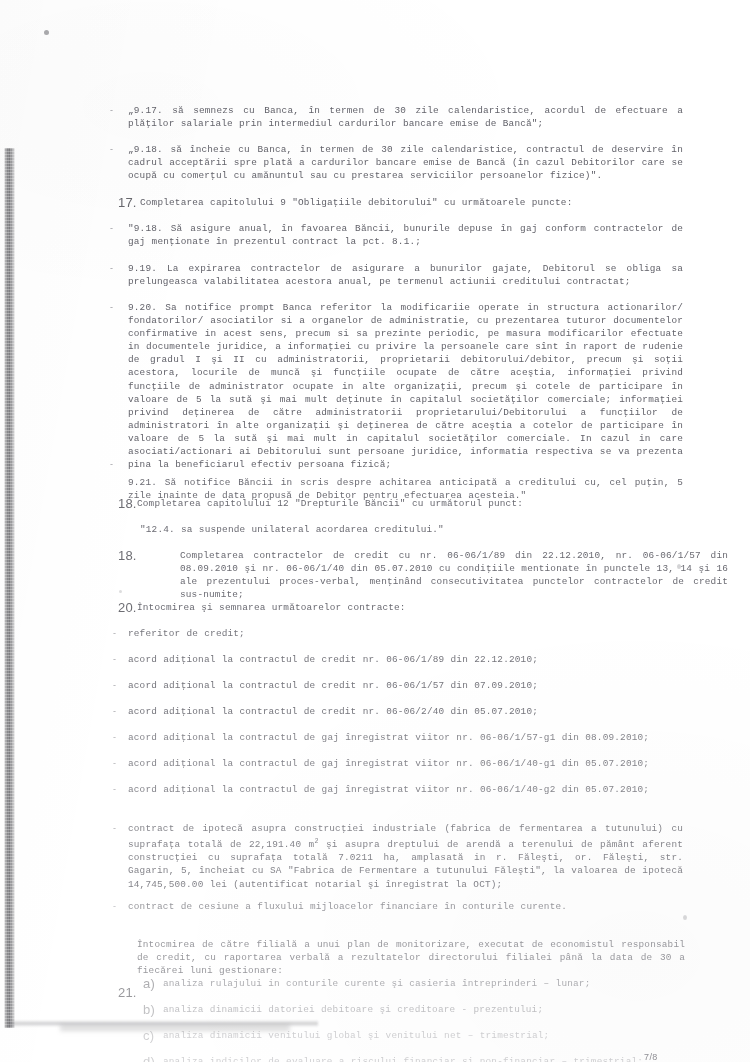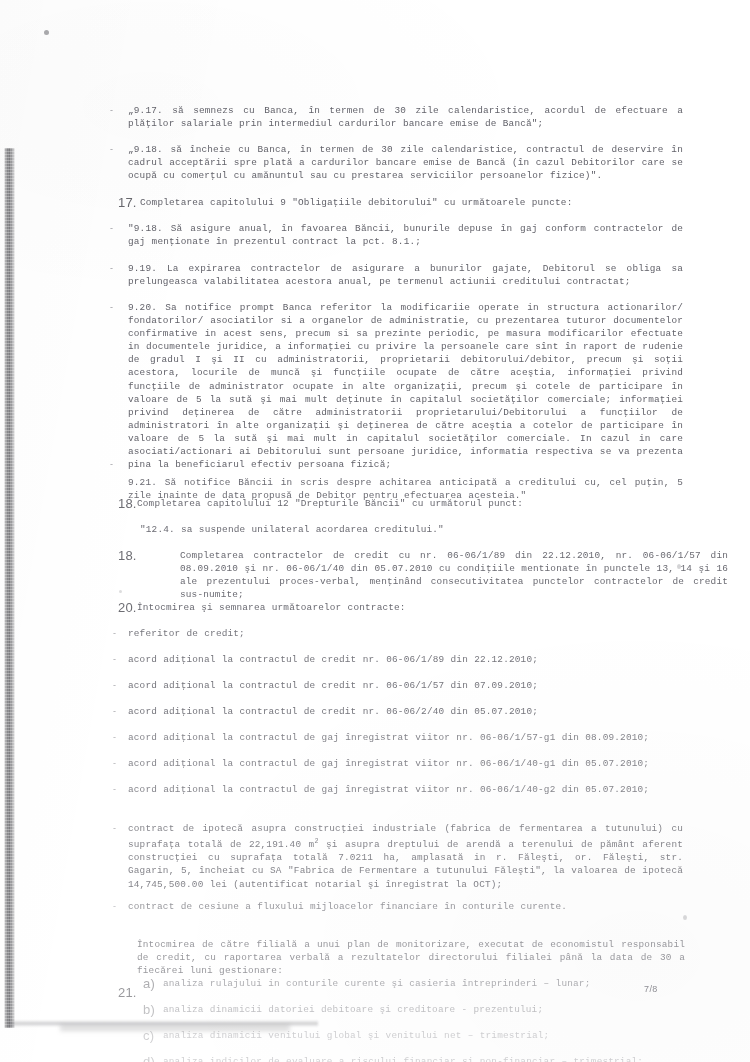--- a/index.html
+++ b/index.html
@@ -118,21 +118,21 @@
   .f88  { opacity: .88; }
   .f78  { opacity: .78; }
   .f66  { opacity: .66; }
   .f52  { opacity: .52; }
   .f40  { opacity: .40; }
   .f30  { opacity: .30; }
 
   .pageno {
     position: absolute;
     left: 644px;
-    top: 984px;
+    top: 1052px;
     font-size: 9px;
     color: #8e8e94;
     letter-spacing: 0.4px;
   }
 </style>
 </head>
 <body>
 
 <div class="page">
 

